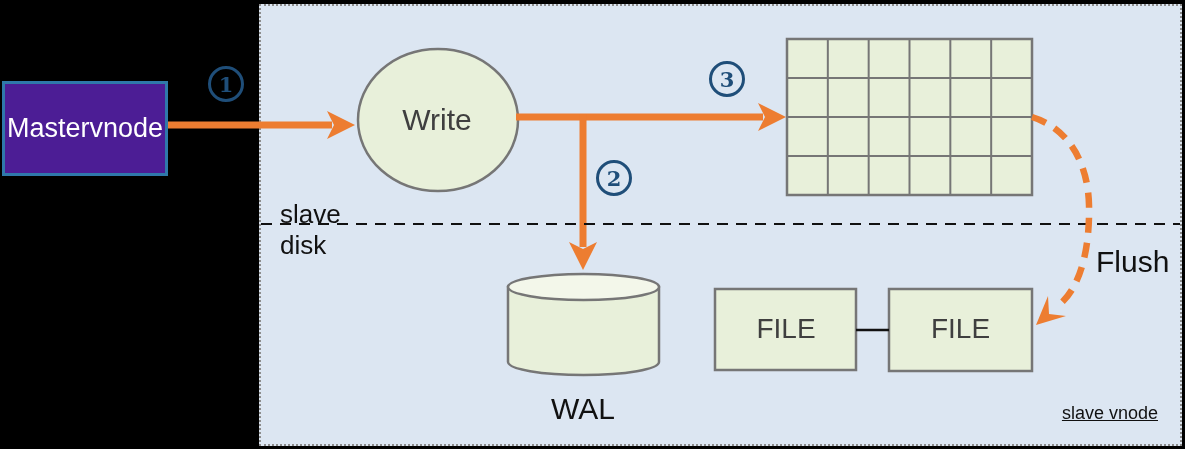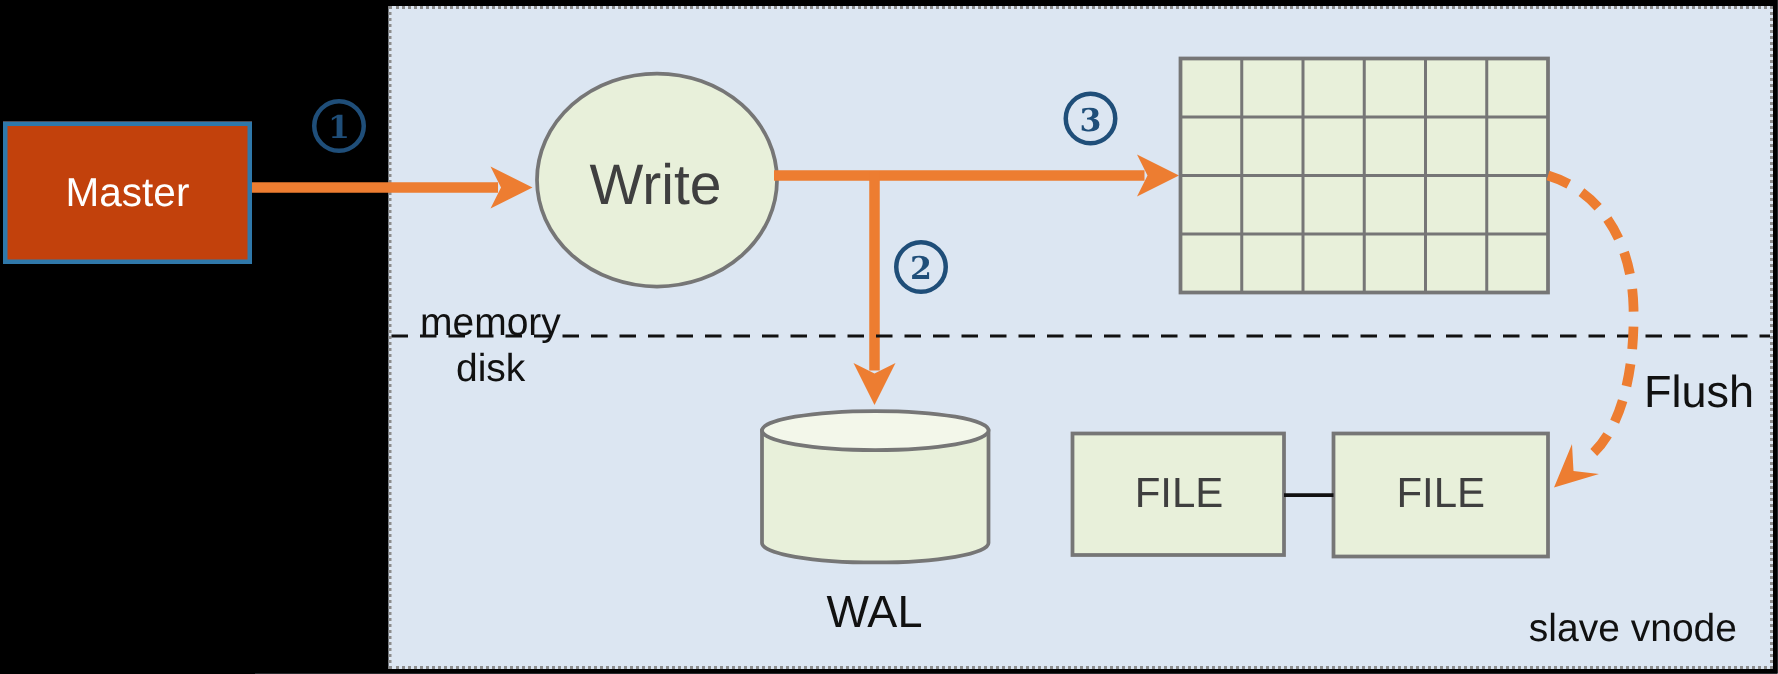--- a/index.html
+++ b/index.html
@@ -16,21 +16,21 @@
     left:259px;top:4px;
     width:919px;height:438px;
     background:#dce6f2;
     border:2px dotted #8c8c8c;
   }
   
   .master-box{
     position:absolute;
     left:2px;top:81px;
     width:160px;height:89px;
-    background:#c2410c;
+    background:#4c1d95;
     border:3px solid #2f78aa;
     color:#ffffff;
     font-size:27px;
     line-height:1.35;
     display:flex;flex-direction:row;
     align-items:center;justify-content:center;
     text-align:center;
   }
   svg.overlay{
     position:absolute;left:0;top:0;
@@ -48,41 +48,42 @@
     width:30px;height:30px;
     border:3px solid #1f4e79;
     border-radius:50%;
     color:#1f4e79;
     font-family:"DejaVu Serif","Liberation Serif",serif;
     font-weight:bold;
     font-size:21px;
     display:flex;align-items:center;justify-content:center;
     background:transparent;
   }
-  .lbl-write{left:387px;top:103px;width:100px;text-align:center;font-size:38px;}
+  .lbl-write{left:387px;top:103px;width:100px;text-align:center;font-size:30px;}
   .lbl-memory{left:280px;top:199px;font-size:26px;}
-  .lbl-disk{left:280px;top:230px;font-size:26px;margin-left:24px;}
+  .lbl-disk{left:280px;top:230px;font-size:26px;}
   .lbl-wal{left:523px;top:392px;width:120px;text-align:center;font-size:30px;}
   .lbl-file1{left:716px;top:313px;width:140px;text-align:center;font-size:28px;}
   .lbl-file2{left:889px;top:313px;width:143px;text-align:center;font-size:28px;}
   .lbl-flush{left:1096px;top:245px;font-size:30px;}
-  .lbl-slave{left:1000px;top:403px;width:158px;text-align:right;font-size:26px;}
+  .lbl-slave{left:1000px;top:403px;width:158px;text-align:right;font-size:18px;text-decoration:underline;}
   .step1{left:208px;top:66px;}
   .step2{left:596px;top:160px;}
   .step3{left:709px;top:61px;}
 </style>
 </head>
 <body>
 
 <div id="canvas">
 
   <div class="panel"></div>
 
   <div class="master-box">
     <span>Master</span>
+    <span>vnode</span>
   </div>
 
   <svg class="overlay" viewBox="0 0 1185 449" xmlns="http://www.w3.org/2000/svg">
 
     <line x1="168" y1="125" x2="332" y2="125" stroke="#ed7d31" stroke-width="7"></line>
     <polygon points="355,125 327,111 334,125 327,139" fill="#ed7d31"></polygon>
 
     <ellipse cx="438" cy="120" rx="80" ry="71" fill="#e8f0da" stroke="#767676" stroke-width="2.5"></ellipse>
 
     <line x1="516" y1="117" x2="763" y2="117" stroke="#ed7d31" stroke-width="7"></line>
@@ -124,20 +125,20 @@
     <span>1</span>
   </div>
   <div class="step-circle step2">
     <span>2</span>
   </div>
   <div class="step-circle step3">
     <span>3</span>
   </div>
 
   <div class="label shape-label lbl-write">Write</div>
-  <div class="label lbl-memory">memory</div>
+  <div class="label lbl-memory">slave</div>
   <div class="label lbl-disk">disk</div>
   <div class="label lbl-wal">WAL</div>
   <div class="label shape-label lbl-file1">FILE</div>
   <div class="label shape-label lbl-file2">FILE</div>
   <div class="label lbl-flush">Flush</div>
   <div class="label lbl-slave">slave vnode</div>
 </div>
 
 </body></html>

